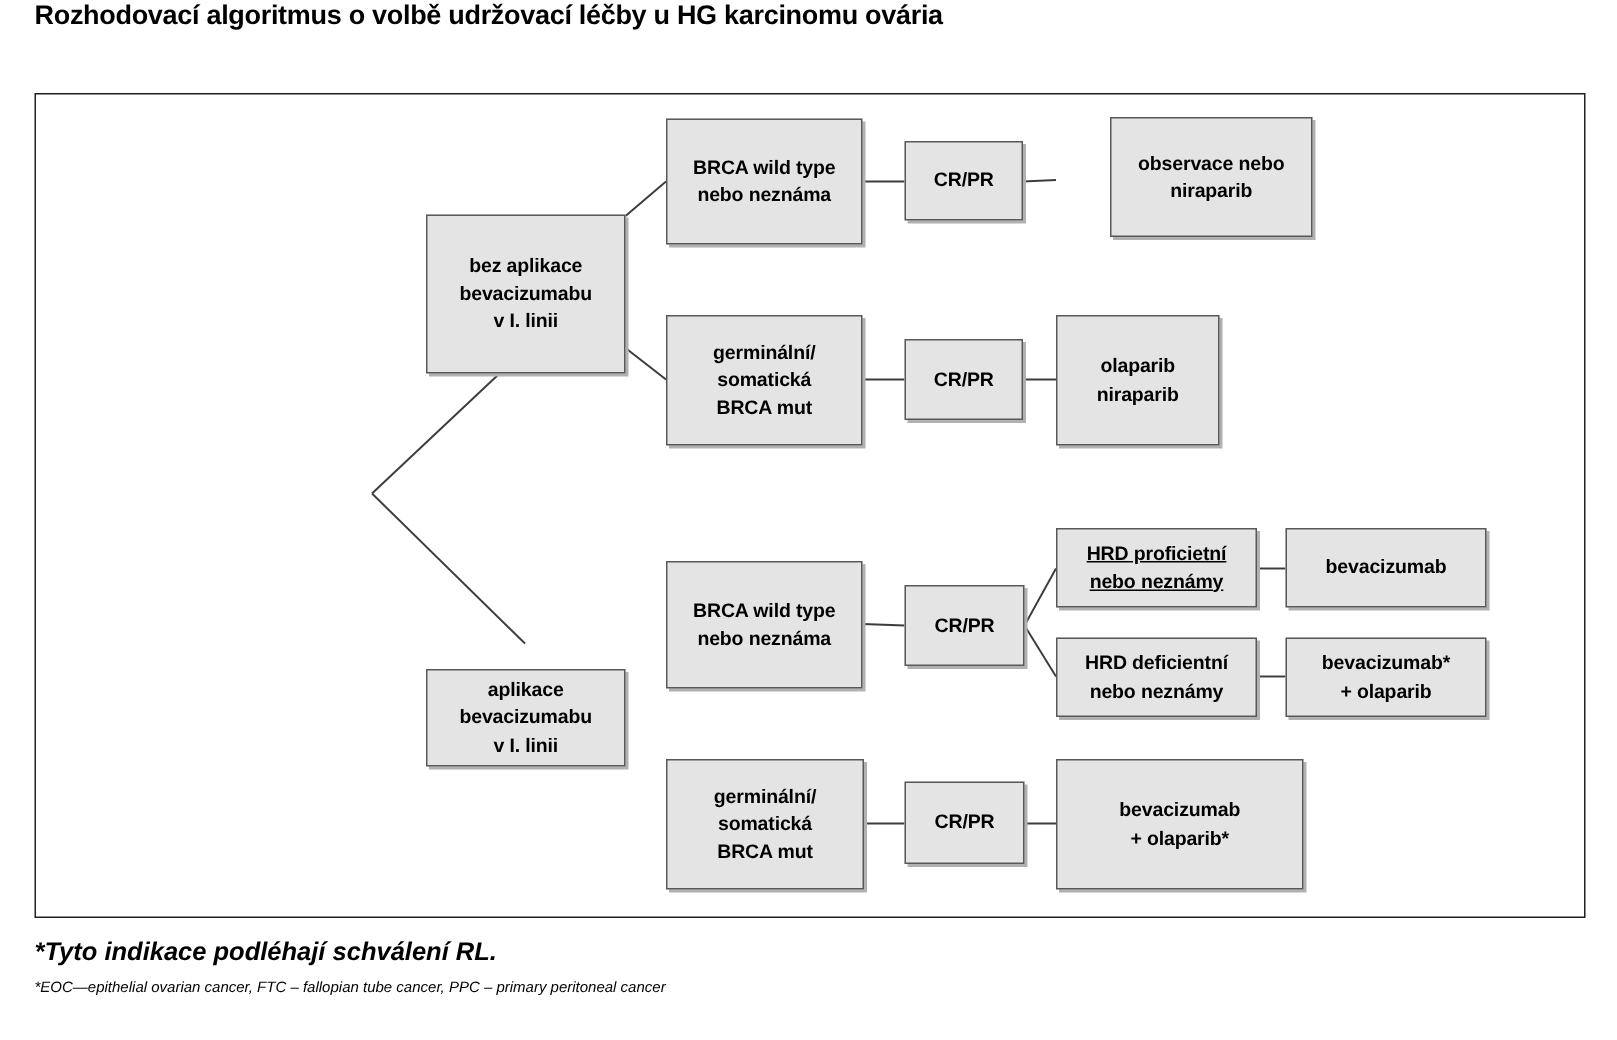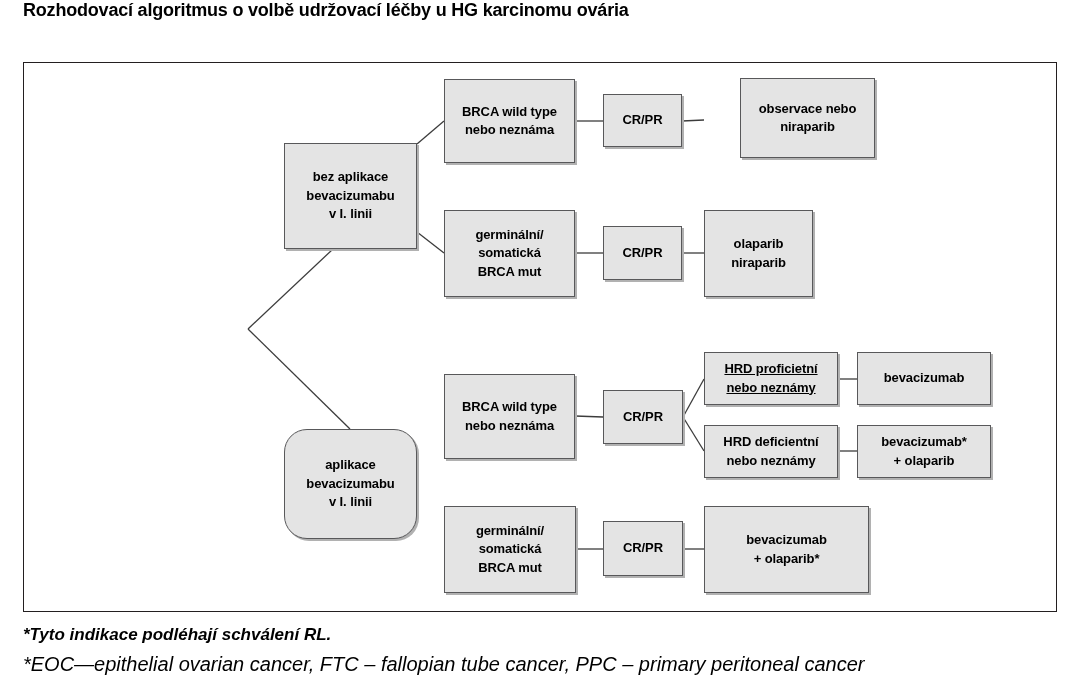--- a/index.html
+++ b/index.html
@@ -44,21 +44,21 @@
     text-align:center;
     white-space:pre-line;
     font-weight:700;
     font-size:13px;
     line-height:1.42;
     letter-spacing:-0.1px;
   }
   
   #n-high-grade      {left:67px;  top:213px; width:157px; height:107px;}
   #n-bez-aplikace    {left:260px; top:80px;  width:133px; height:106px;}
-  #n-aplikace        {left:260px; top:366px; width:133px; height:110px;border-radius:23px;}
+  #n-aplikace        {left:260px; top:383px; width:133px; height:65px;}
   #n-brca-wt-top     {left:420px; top:16px;  width:131px; height:84px;}
   #n-crpr-1          {left:579px; top:31px;  width:79px;  height:53px;}
   #n-observace       {left:680px; top:15px;  width:135px; height:80px;margin-left:36px;}
   #n-germ-top        {left:420px; top:147px; width:131px; height:87px;}
   #n-crpr-2          {left:579px; top:163px; width:79px;  height:54px;}
   #n-olaparib-nira   {left:680px; top:147px; width:109px; height:87px;}
   #n-brca-wt-bottom  {left:420px; top:311px; width:131px; height:85px;}
   #n-crpr-3          {left:579px; top:327px; width:80px;  height:54px;}
   #n-hrd-prof        {left:680px; top:289px; width:134px; height:53px;text-decoration:underline;}
   #n-bevacizumab     {left:833px; top:289px; width:134px; height:53px;}
@@ -67,21 +67,21 @@
   #n-germ-bottom     {left:420px; top:443px; width:132px; height:87px;}
   #n-crpr-4          {left:579px; top:458px; width:80px;  height:55px;}
   #n-beva-olaparib2  {left:680px; top:443px; width:165px; height:87px;}
 
   .fn1{
     position:absolute;left:23px;top:625px;margin:0;
     font-size:17px;font-weight:700;font-style:italic;
   }
   .fn2{
     position:absolute;left:23px;top:653px;margin:0;
-    font-size:20px;font-style:italic;font-weight:400;
+    font-size:10px;font-style:italic;font-weight:400;
   }
   line{stroke:var(--line);stroke-width:1.3;}
 </style>
 </head>
 <body>
 
 <div class="canvas">
 
   <h1 class="title">Rozhodovací algoritmus o volbě udržovací léčby u HG karcinomu ovária</h1>
 

